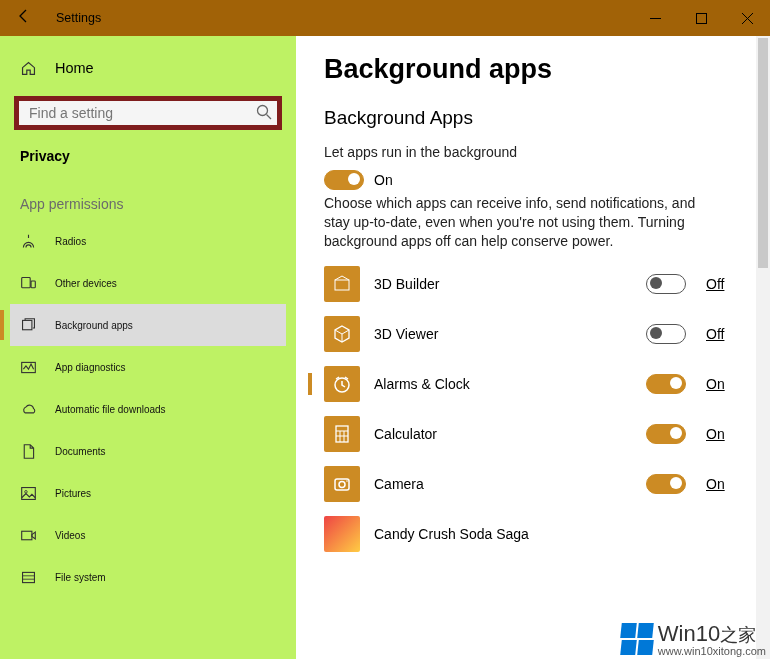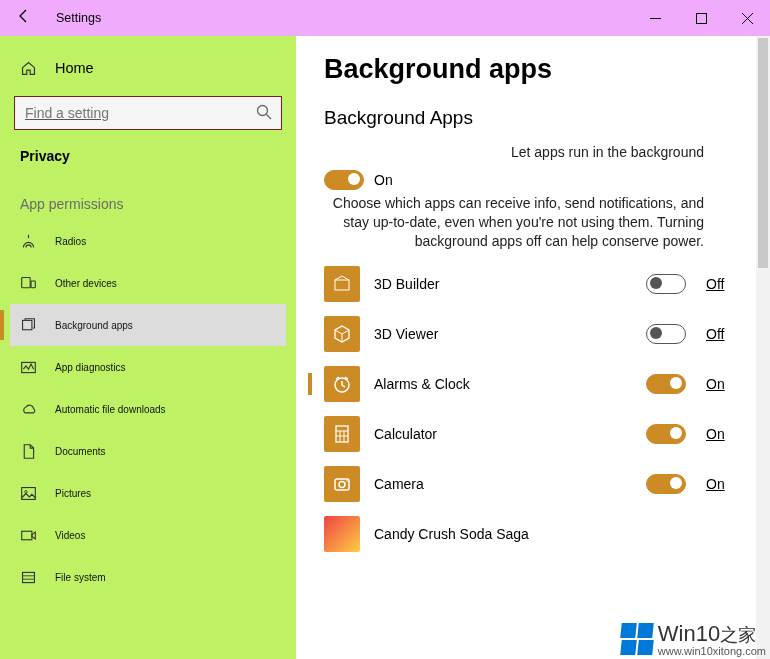--- a/index.html
+++ b/index.html
@@ -5,38 +5,38 @@
   * { box-sizing: border-box; }
   html, body { margin:0; padding:0; }
   body {
     width:770px; height:659px;
     font-family: "Segoe UI", Arial, sans-serif;
     background:#ffffff; color:#000;
     overflow:hidden; position:relative;
   }
   .titlebar {
     display:flex; align-items:center; height:36px;
-    background:#f0abfc; padding:0 0 0 6px;
+    background:#a16207; padding:0 0 0 6px;
     font-size:12px; color:#000;
   }
   .back-btn { width:36px; text-align:center; font-size:16px; }
   .title    { padding-left:14px; font-size:12.5px; }
   .winctl   { margin-left:auto; display:flex; }
   .winbtn   { width:46px; height:36px; display:flex; align-items:center; justify-content:center; font-size:12px; color:#333; }
   .container { display:flex; height:calc(100% - 36px); }
   .sidebar {
     width:296px; background:#bef264; padding:12px 10px 0 10px;
     display:flex; flex-direction:column; overflow:hidden;
   }
   .home-row { display:flex; align-items:center; height:40px; padding-left:10px; font-size:14.5px; }
   .home-row svg { width:17px; height:17px; margin-right:18px; }
   .searchwrap { position:relative; margin:8px 4px 16px 4px; }
   .search {
-    width:100%; height:34px; border:1px solid #7f1d1d; background:#f5f5f5;
-    padding:0 34px 0 10px; font-size:14px; color:#555; font-family:inherit;text-decoration:underline;
+    width:100%; height:34px; border:5px solid #7f1d1d; background:#f5f5f5;
+    padding:0 34px 0 10px; font-size:14px; color:#555; font-family:inherit;
   }
   .search::placeholder { color:#767676; }
   .search-icon { position:absolute; right:10px; top:8px; width:16px; height:16px; color:#555; }
   .section-title { font-size:14px; font-weight:600; padding:2px 0 0 10px; margin-bottom:28px; }
   .group-label { font-size:14px; color:#6b6b6b; padding:4px 0 8px 10px; }
   .navlist { list-style:none; margin:0; padding:0; }
   .navitem {
     display:flex; align-items:center; height:42px;
     padding-left:10px; font-size:10px; color:#111;
     position:relative;
@@ -48,21 +48,21 @@
     content:""; position:absolute; left:-10px; top:6px; bottom:6px;
     width:4px; background:#cc8b24;
   }
 
   .content {
     flex:1; overflow:hidden; padding:18px 28px 0 28px; position:relative;
     background:#ffffff;
   }
   .page-title { font-size:27px; font-weight:600; margin:0 0 22px 0; }
   .sub-title  { font-size:19px; font-weight:400; margin:0 0 14px 0; }
-  .desc       { font-size:14px; color:#222; margin:0 0 8px 0; max-width:380px; line-height:1.35;text-align:right; }
+  .desc       { font-size:14px; color:#222; margin:0 0 8px 0; max-width:380px; line-height:1.35; }
   .sub-head   { font-size:19px; font-weight:400; margin:26px 0 14px 0; }
 
   .toggle-row { display:flex; align-items:center; margin-bottom:4px; font-size:14px; }
   .toggle {
     width:40px; height:20px; border-radius:10px; position:relative; margin-right:10px;
     border:1px solid #cc8b24; background:#cc8b24;
   }
   .knob {
     position:absolute; top:2px; width:12px; height:12px; border-radius:50%;
     background:#fff;

